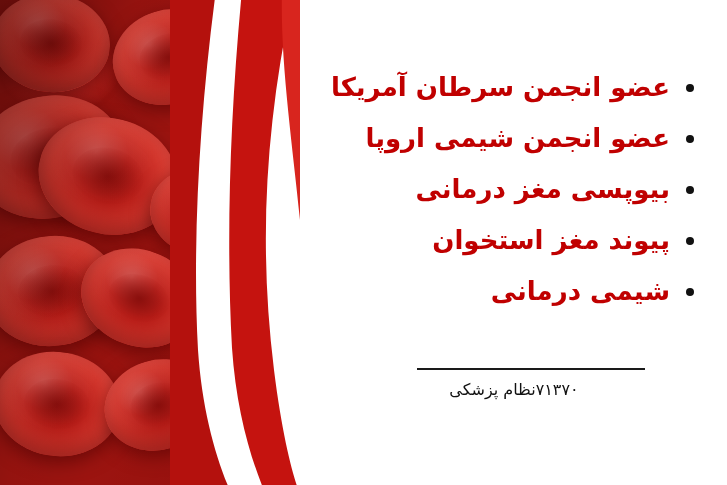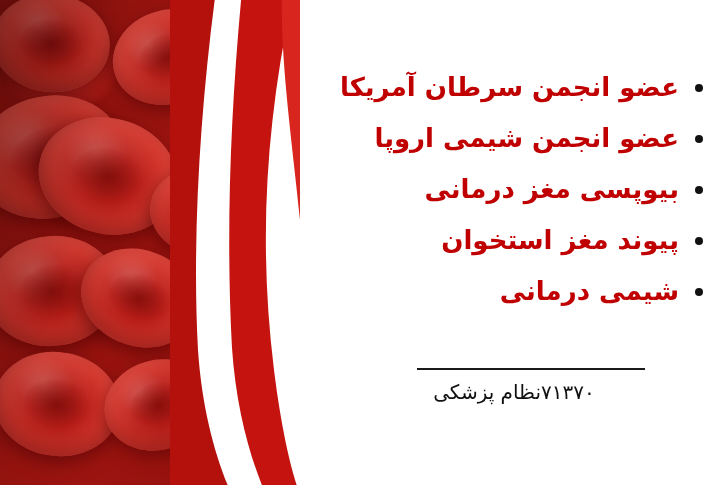--- a/index.html
+++ b/index.html
@@ -67,21 +67,21 @@
 
   
   .content {
     position: absolute;
     left: 268px; top: 0;
     width: 459px; height: 485px;
     direction: rtl;
   }
   .bullets {
     position: absolute;
-    right: 20px;
+    right: 29px;
     top: 64px;
     width: 400px;
     list-style: none;
     margin: 0;
     padding: 0;
   }
   .bullet-row {
     display: flex;
     flex-direction: row;
     align-items: center;
@@ -117,21 +117,21 @@
     height: 2px;
     background: #1a1a1a;
   }
   .footer {
     position: absolute;
     right: 46px;
     top: 380px;
     width: 320px;
     text-align: center;
     color: #111111;
-    font-size: 20px;
+    font-size: 16px;
     direction: rtl;
     white-space: nowrap;
   }
   .footer .num {
     letter-spacing: 1px;
     margin-right: 14px;
   }
 </style>
 </head>
 <body>

